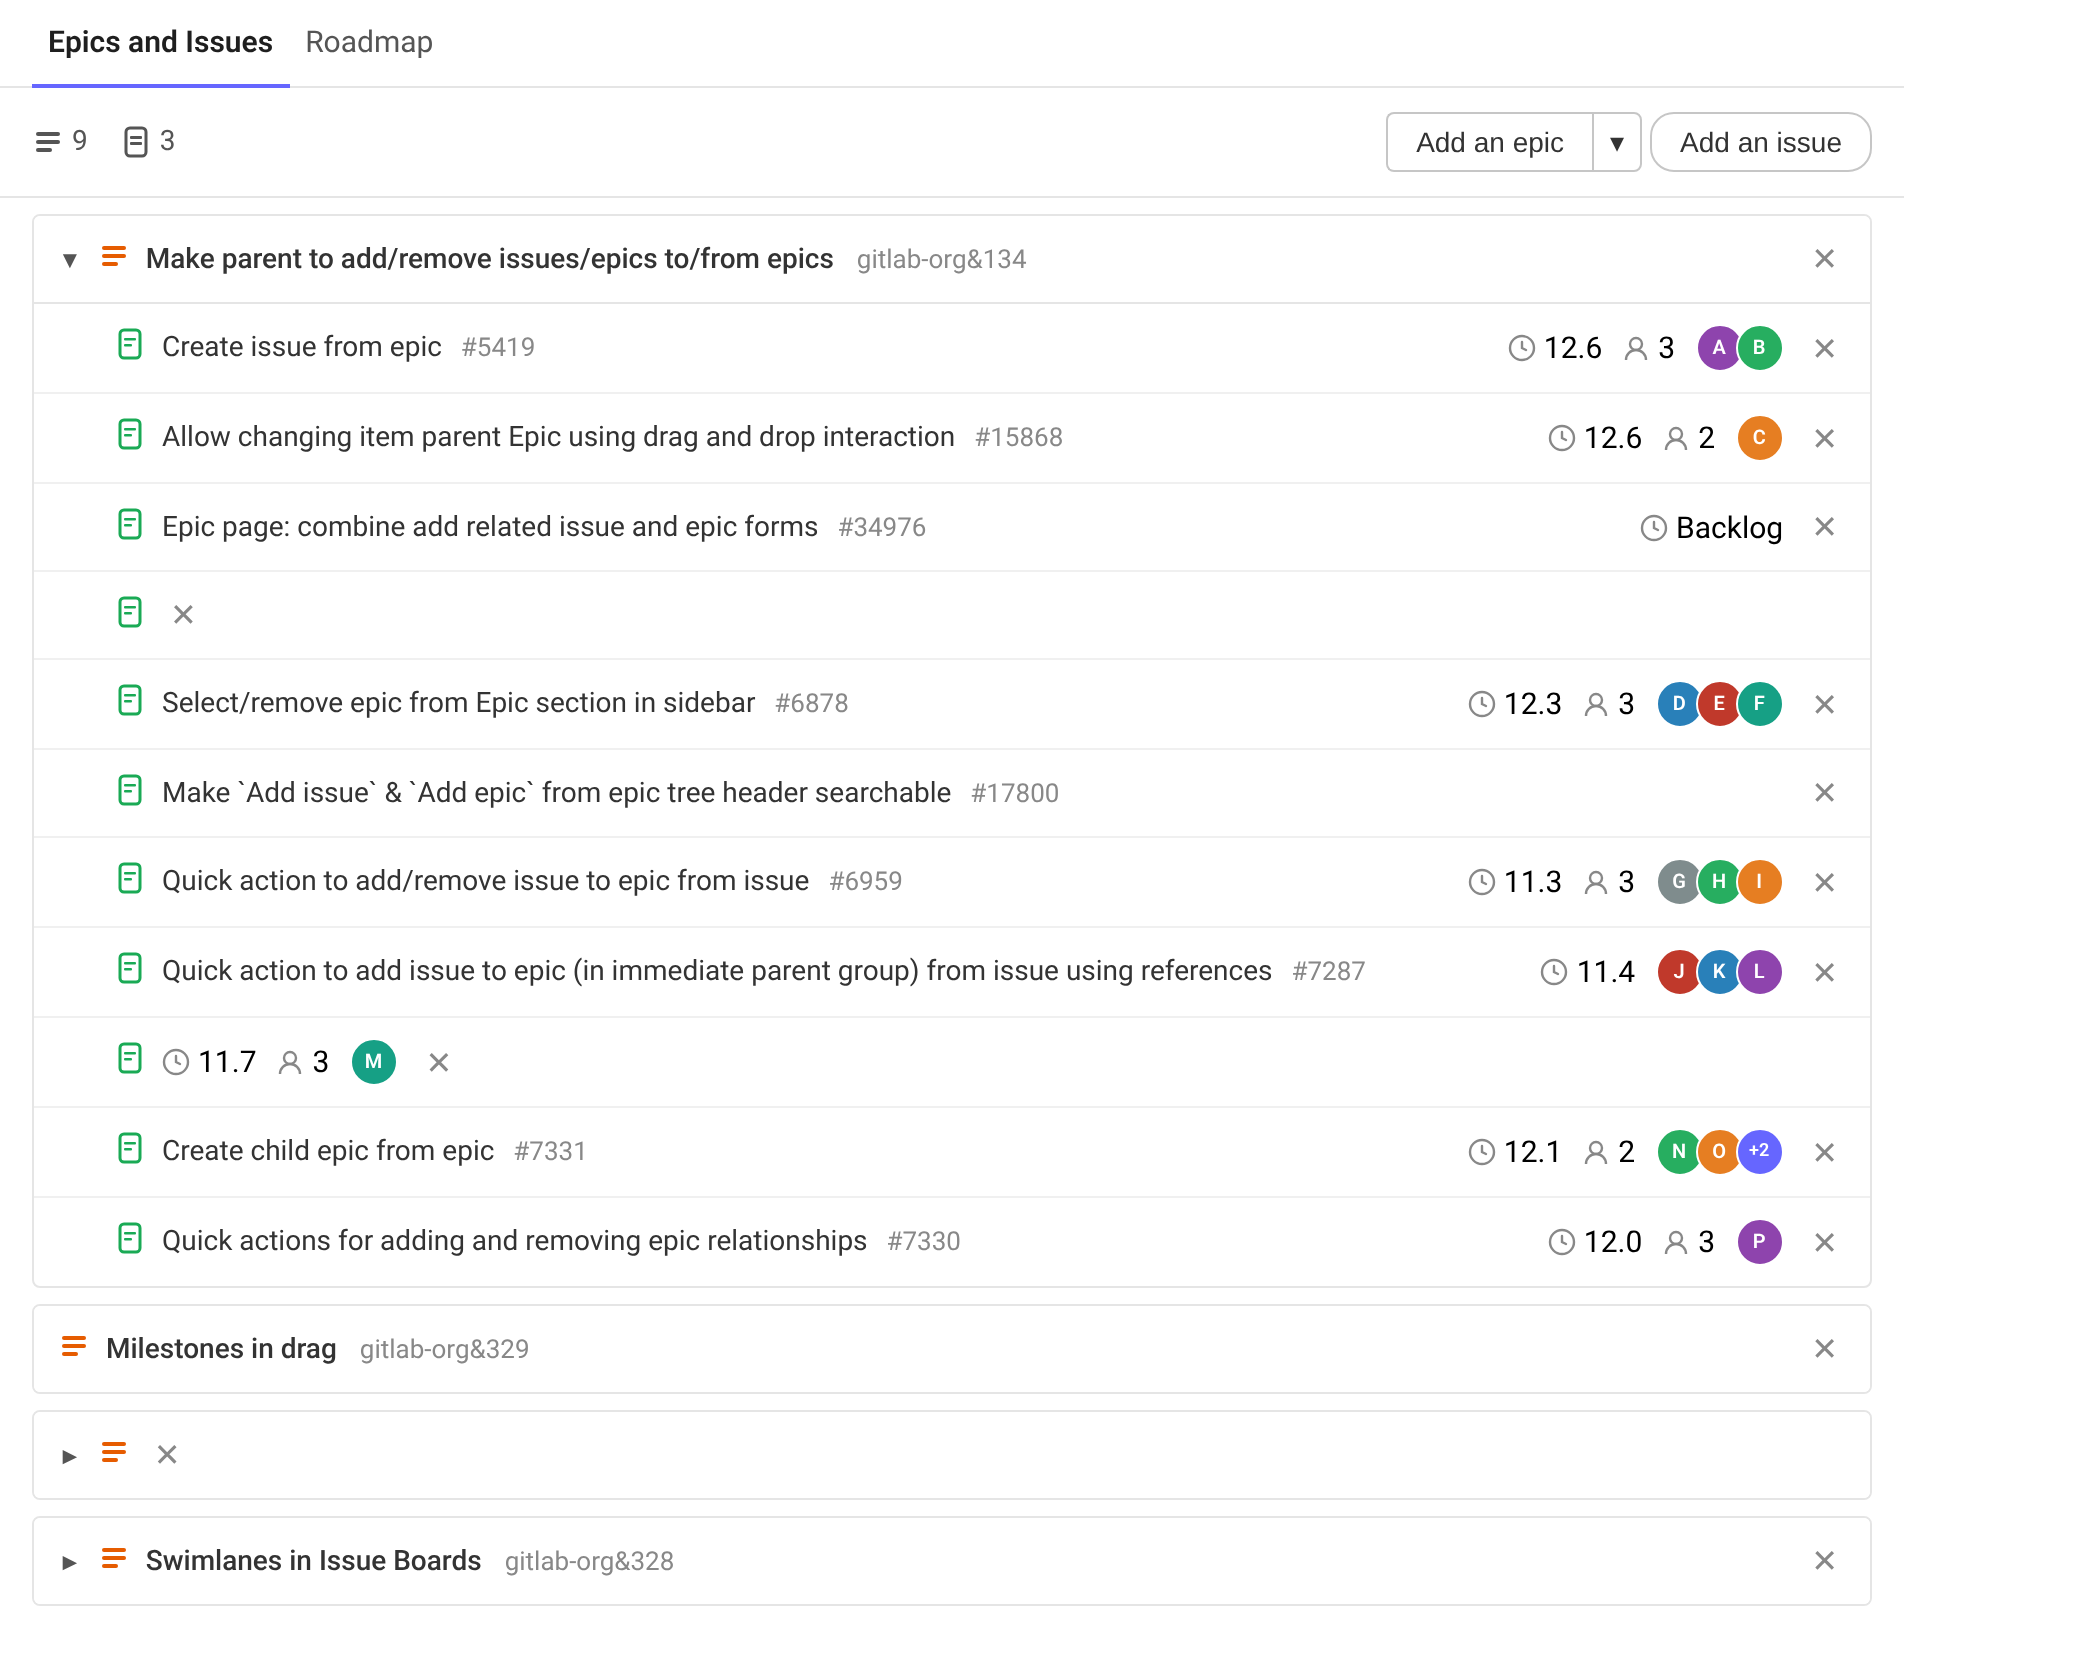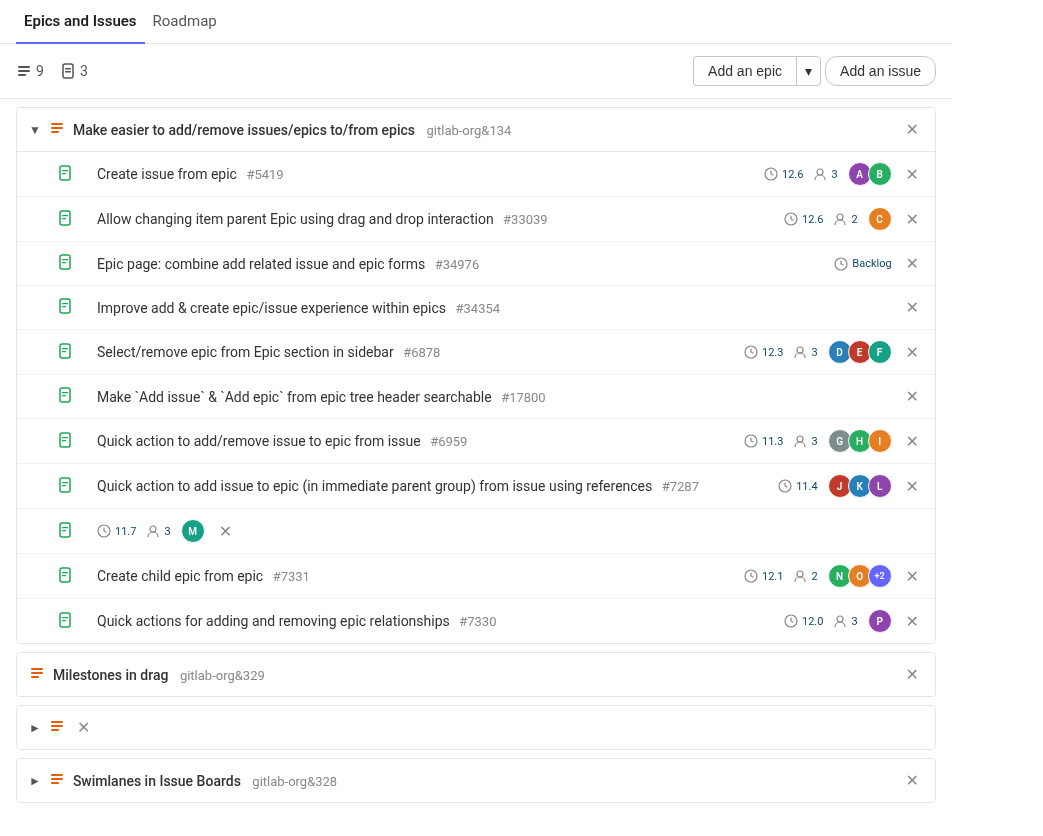--- a/index.html
+++ b/index.html
@@ -30,27 +30,27 @@
     .epic-row { border: 1px solid #e5e5e5; border-radius: 4px; margin-bottom: 8px; overflow: hidden; }
     .epic-header { display: flex; align-items: center; padding: 10px 12px; background: #fff; gap: 8px; }
     .epic-toggle { cursor: pointer; color: #555; font-size: 12px; flex-shrink: 0; }
     .epic-icon { flex-shrink: 0; }
     .epic-title { flex: 1; font-size: 14px; font-weight: 500; color: #333; }
     .epic-ref { color: #888; font-size: 13px; margin-left: 8px; font-weight: 400; }
     .close-btn { color: #888; cursor: pointer; font-size: 16px; flex-shrink: 0; padding: 2px 4px; }
     
     
     .issues-container { border-top: 1px solid #e5e5e5; }
-    .issue-row { display: flex; align-items: center; padding: 10px 12px 10px 40px; border-bottom: 1px solid #f0f0f0; gap: 24px; }
+    .issue-row { display: flex; align-items: center; padding: 10px 12px 10px 40px; border-bottom: 1px solid #f0f0f0; gap: 8px; }
     .issue-row:last-child { border-bottom: none; }
     .issue-icon { flex-shrink: 0; }
     .issue-title { flex: 1; font-size: 14px; color: #333; }
     .issue-ref { color: #888; font-size: 13px; margin-left: 6px; }
     .issue-meta { display: flex; align-items: center; gap: 10px; flex-shrink: 0; }
-    .meta-item { display: flex; align-items: center; gap: 4px; color: #0c4a6e; font-size: 11px; }
+    .meta-item { display: flex; align-items: center; gap: 4px; color: #000000; font-size: 15px; }
     .avatars { display: flex; align-items: center; }
     .avatar { width: 24px; height: 24px; border-radius: 50%; border: 1px solid #fff; margin-left: -4px; background: #c8e6c9; overflow: hidden; font-size: 10px; display: flex; align-items: center; justify-content: center; color: #fff; font-weight: 600; }
     .avatar:first-child { margin-left: 0; }
     .avatar-extra { background: #6666ff; color: #fff; font-size: 9px; }
 
     
     .av1 { background: #8e44ad; }
     .av2 { background: #27ae60; }
     .av3 { background: #e67e22; }
     .av4 { background: #2980b9; }
@@ -102,21 +102,21 @@
       <div class="epic-header">
         <span class="epic-toggle">▼</span>
         <span class="epic-icon">
           <svg width="16" height="16" viewBox="0 0 16 16">
             <rect x="2" y="3" width="12" height="2" rx="1" fill="#e65c00"></rect>
             <rect x="2" y="7" width="12" height="2" rx="1" fill="#e65c00"></rect>
             <rect x="2" y="11" width="8" height="2" rx="1" fill="#e65c00"></rect>
           </svg>
         </span>
         <span class="epic-title">
-          <span>Make easier to add/remove issues/epics to/from epics</span>
+          <span>Make parent to add/remove issues/epics to/from epics</span>
           <span class="epic-ref">gitlab-org&amp;134</span>
         </span>
         <span class="close-btn">✕</span>
       </div>
       <div class="issues-container">
 
         <div class="issue-row">
           <span class="issue-icon">
             <svg width="16" height="16" viewBox="0 0 16 16">
                 <rect x="3" y="1" width="10" height="14" rx="2" stroke="#1aaa55" stroke-width="1.5" fill="none"></rect>
@@ -152,21 +152,21 @@
 
         <div class="issue-row">
           <span class="issue-icon">
             <svg width="16" height="16" viewBox="0 0 16 16">
                 <rect x="3" y="1" width="10" height="14" rx="2" stroke="#1aaa55" stroke-width="1.5" fill="none"></rect>
                 <rect x="5" y="5" width="6" height="1.2" rx="0.5" fill="#1aaa55"></rect>
                 <rect x="5" y="8" width="4" height="1.2" rx="0.5" fill="#1aaa55"></rect>
               </svg>
           </span>
           <span class="issue-title">
-            Allow changing item parent Epic using drag and drop interaction <span class="issue-ref">#33039</span>
+            Allow changing item parent Epic using drag and drop interaction <span class="issue-ref">#15868</span>
           </span>
           <div class="issue-meta">
             <span class="meta-item">
               <svg width="14" height="14" viewBox="0 0 14 14">
                   <circle cx="7" cy="7" r="6" stroke="#888" stroke-width="1.2" fill="none"></circle>
                   <path d="M7 4v3l2 1" stroke="#888" stroke-width="1.2" stroke-linecap="round" fill="none"></path>
                 </svg>
               12.6
             </span>
             <span class="meta-item">
@@ -206,23 +206,20 @@
           </div>
         </div>
 
         <div class="issue-row">
           <span class="issue-icon">
             <svg width="16" height="16" viewBox="0 0 16 16">
                 <rect x="3" y="1" width="10" height="14" rx="2" stroke="#1aaa55" stroke-width="1.5" fill="none"></rect>
                 <rect x="5" y="5" width="6" height="1.2" rx="0.5" fill="#1aaa55"></rect>
                 <rect x="5" y="8" width="4" height="1.2" rx="0.5" fill="#1aaa55"></rect>
               </svg>
-          </span>
-          <span class="issue-title">
-            Improve add &amp; create epic/issue experience within epics <span class="issue-ref">#34354</span>
           </span>
           <div class="issue-meta">
             <span class="close-btn">✕</span>
           </div>
         </div>
 
         <div class="issue-row">
           <span class="issue-icon">
             <svg width="16" height="16" viewBox="0 0 16 16">
                 <rect x="3" y="1" width="10" height="14" rx="2" stroke="#1aaa55" stroke-width="1.5" fill="none"></rect>

